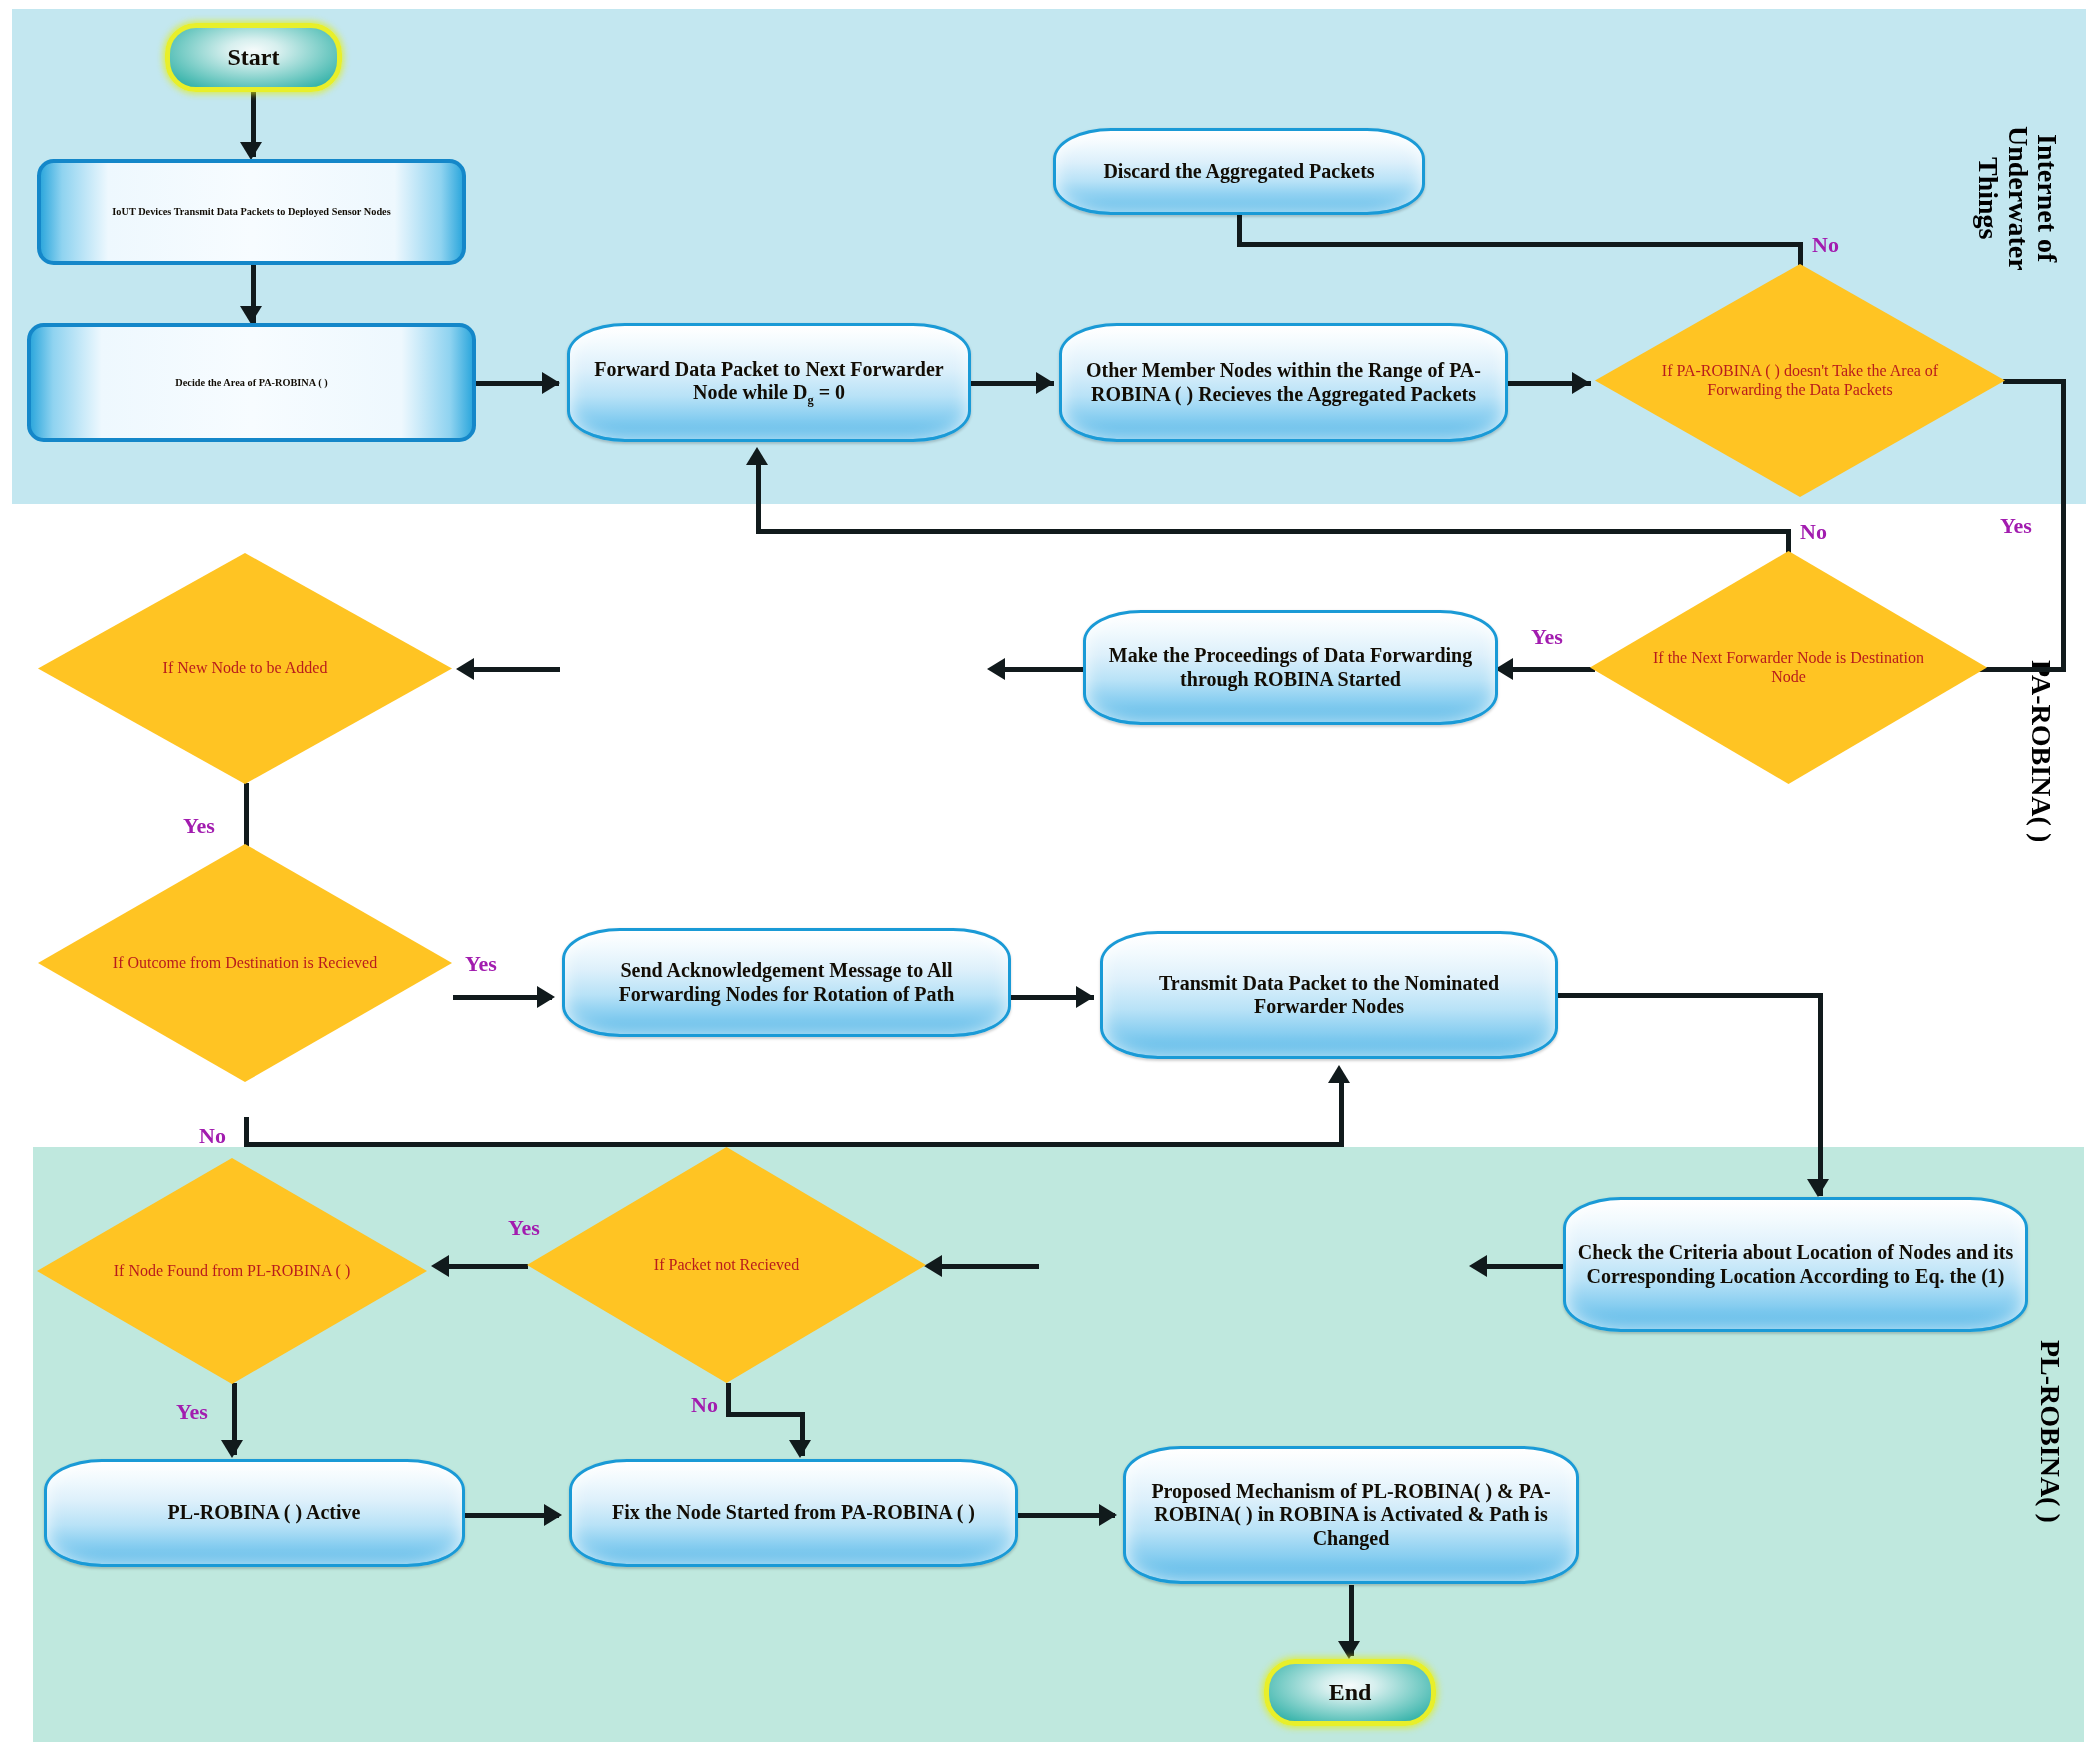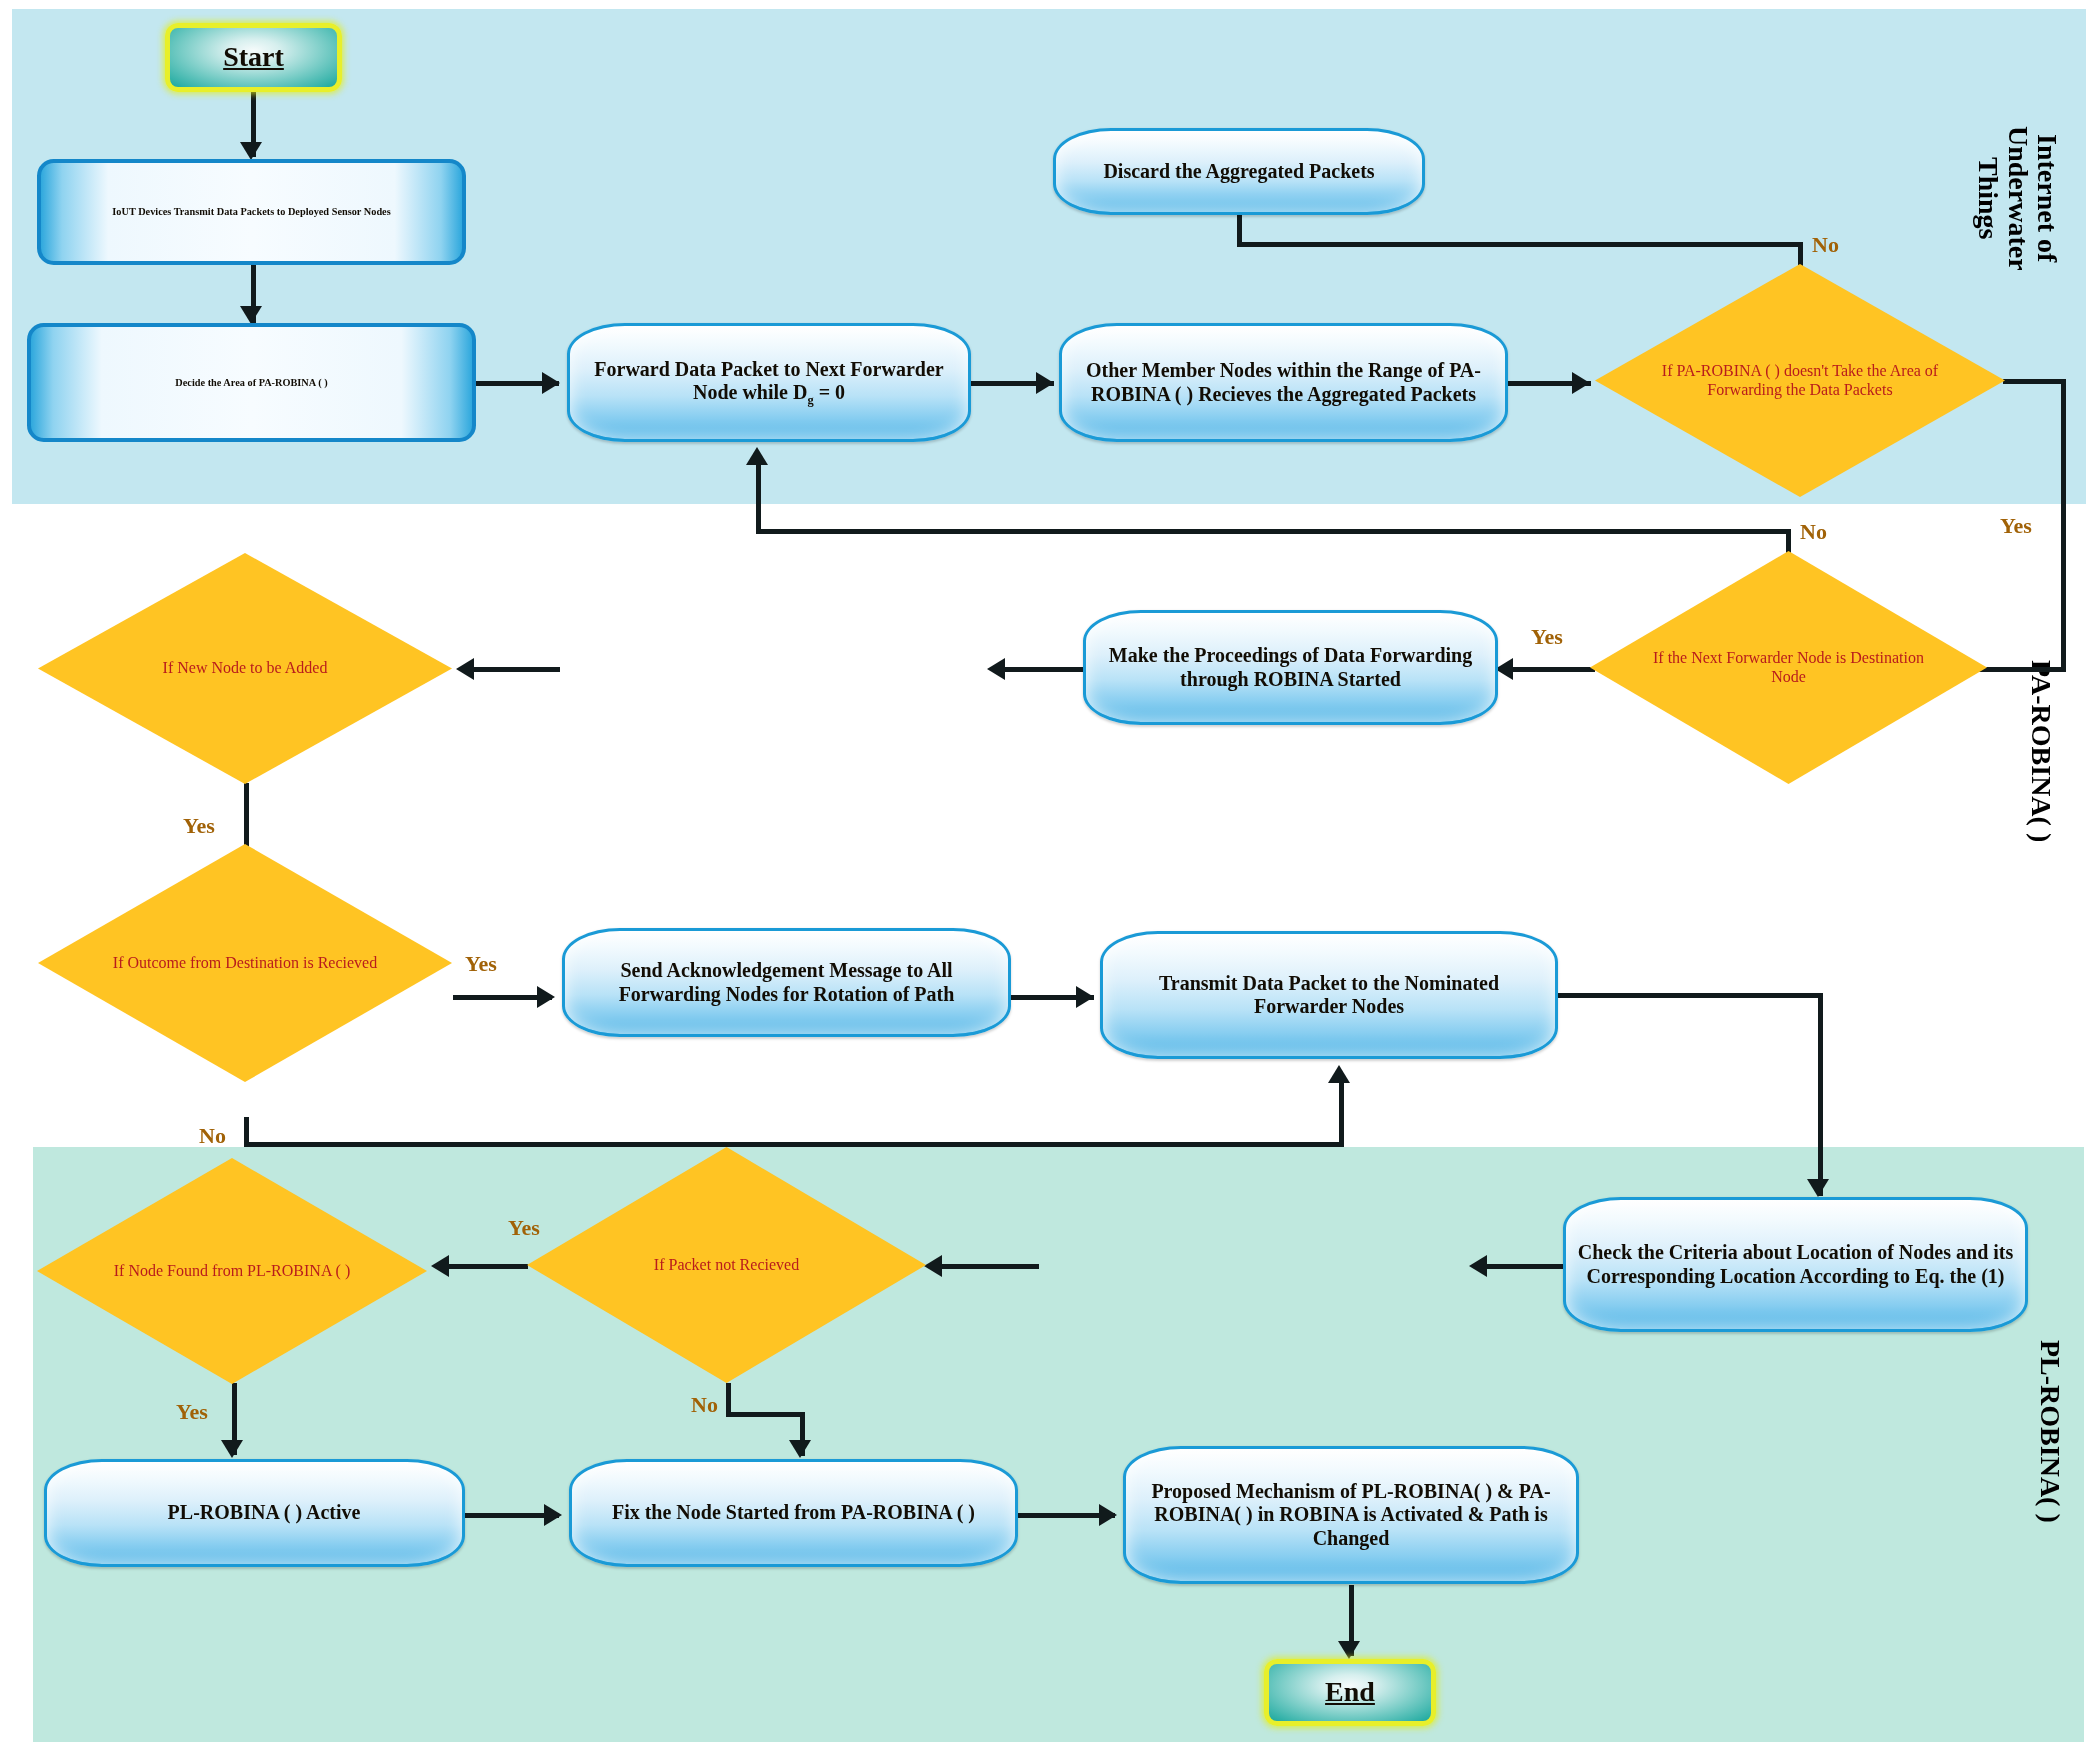--- a/index.html
+++ b/index.html
@@ -95,29 +95,28 @@
     border: 4.5px solid #1487c9;
     background:
       linear-gradient(90deg,
         #2fa8dd 0%, #8fd3f0 5%,
         #eef8fe 16%, #f7fcff 50%,
         #eef8fe 84%, #8fd3f0 95%, #2fa8dd 100%);
   }
 
   
   .term {
-    font-size: 28px;
-    border-radius: 13px;
+    font-size: 24px;
+    border-radius: 31px;
     border: 5.8px solid #e8ef2a;
     background:
       radial-gradient(ellipse at 50% 38%,
         #f6fbfb 0%, #d6efee 22%,
         #7fcfc9 58%, #36b3aa 88%, #19a79d 100%);
     box-shadow: 0 0 6.4px 1.9px rgba(225,238,30,.75);
-    text-decoration: underline;
   }
 
   
   .dec-wrap {
     position: absolute;
     z-index: 5;
   }
   .dec-shape {
     position: absolute;
     inset: 0;
@@ -155,21 +154,21 @@
   }
   .ar-down  { border-left: 11px solid transparent; border-right: 11px solid transparent; border-top: 18px solid #111a1c; }
   .ar-up    { border-left: 11px solid transparent; border-right: 11px solid transparent; border-bottom: 18px solid #111a1c; }
   .ar-right { border-top: 11px solid transparent; border-bottom: 11px solid transparent; border-left: 18px solid #111a1c; }
   .ar-left  { border-top: 11px solid transparent; border-bottom: 11px solid transparent; border-right: 18px solid #111a1c; }
 
   .elabel {
     position: absolute;
     font-size: 22px;
     font-weight: bold;
-    color: #a16207;
+    color: #a21caf;
     z-index: 6;
     white-space: nowrap;
   }
   .sub { font-size: .62em; vertical-align: sub; }
 </style>
 </head>
 <body>
 
 <div id="canvas">
 

